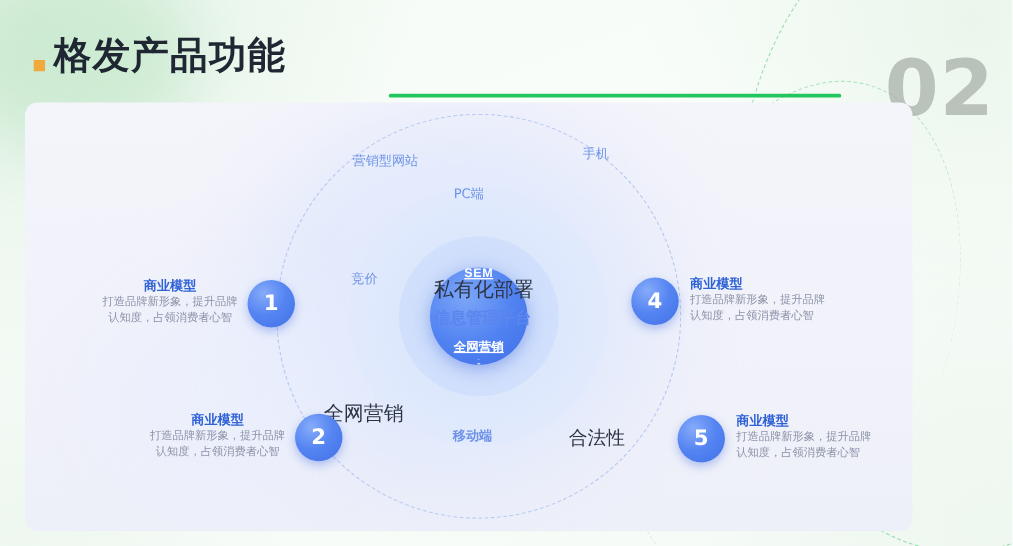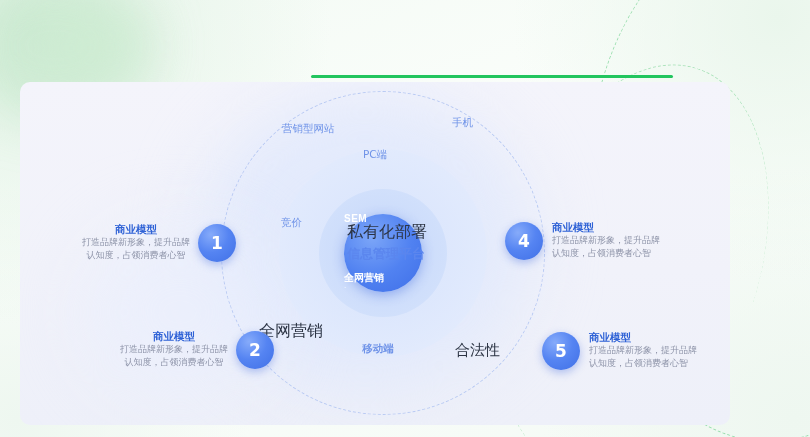--- a/index.html
+++ b/index.html
@@ -54,33 +54,33 @@
   .ring{position:absolute;border-radius:50%;left:50%;top:50%;transform:translate(-50%,-50%);}
   .ring.r-outer{width:322px;height:322px;border:1.2px dashed #b9caf3;background:rgba(255,255,255,0);}
   .ring.r-mid{width:208px;height:208px;background:
       radial-gradient(circle,rgba(214,226,252,.92) 0%,rgba(223,233,253,.75) 62%,rgba(232,239,254,.45) 100%);}
   .ring.r-in{width:128px;height:128px;background:
       radial-gradient(circle,rgba(196,214,250,.95) 0%,rgba(206,222,251,.8) 70%,rgba(216,229,252,.5) 100%);}
   .ring.r-core{width:78px;height:78px;
     background:radial-gradient(circle at 36% 30%,#7ca6f8 0%,#5182f1 52%,#3f6fe8 100%);
     box-shadow:0 3px 12px rgba(70,110,225,.45);}
   .core-label{position:absolute;left:50%;top:50%;transform:translate(-50%,-50%);
-    color:#ffffff;line-height:1.15;width:78px;}
+    text-align:center;color:#ffffff;line-height:1.15;width:78px;text-decoration:underline;}
   .core-label .l1{font-size:10px;font-weight:700;letter-spacing:.5px;}
   .core-label .l2{font-size:10px;font-weight:700;margin-top:47px;}
   .core-label .l3{font-size:7px;opacity:.85;margin-top:1px;}
 
   
   .ring-label{position:absolute;font-size:10.5px;color:#6f93e8;white-space:nowrap;
     font-family:"DejaVu Sans","Liberation Sans",sans-serif;filter:blur(.35px);}
   .rl-pc{left:157px;top:64px;transform:translateX(-50%);}
   .rl-mobile{left:160px;top:258px;transform:translateX(-50%);font-weight:700;}
   .rl-site{left:64px;top:38px;}
   .rl-bid{left:63px;top:132px;}
-  .rl-phone{left:234px;top:32px;}
+  .rl-phone{left:248px;top:32px;}
 
   
   .feat{position:absolute;color:#2c3444;white-space:nowrap;
     font-family:"DejaVu Sans","Liberation Sans",sans-serif;}
   .f-deploy{left:327px;top:140px;font-size:16px;}
   .f-sub-top{left:327px;top:163px;font-size:13px;color:#5b86ee;font-weight:700;filter:blur(.5px);}
   .f-tagline{left:332px;top:188px;font-size:15px;letter-spacing:1.5px;}
   .f-api{left:239px;top:239px;font-size:16px;}
   .f-legal{left:435px;top:259px;font-size:15px;}
 
@@ -111,21 +111,26 @@
 
 <div id="stage">
 
   <div class="bg-wash"></div>
   <div class="wash-blob b1"></div>
   <div class="wash-blob b2"></div>
   <div class="dash-arc"></div>
   <div class="dash-arc2"></div>
 
   <div class="header">
+    <div class="title-wrap">
+      <span class="title-bullet"></span>
+      <span class="title-text">格发产品功能</span>
+    </div>
     <div class="green-rule"></div>
+    <div class="big-num">02</div>
   </div>
 
   <div class="panel">
     <div class="panel-glow pg1"></div>
     <div class="panel-glow pg2"></div>
 
     <div class="rings">
       <div class="ring r-outer"></div>
       <div class="ring r-mid"></div>
       <div class="ring r-in"></div>

